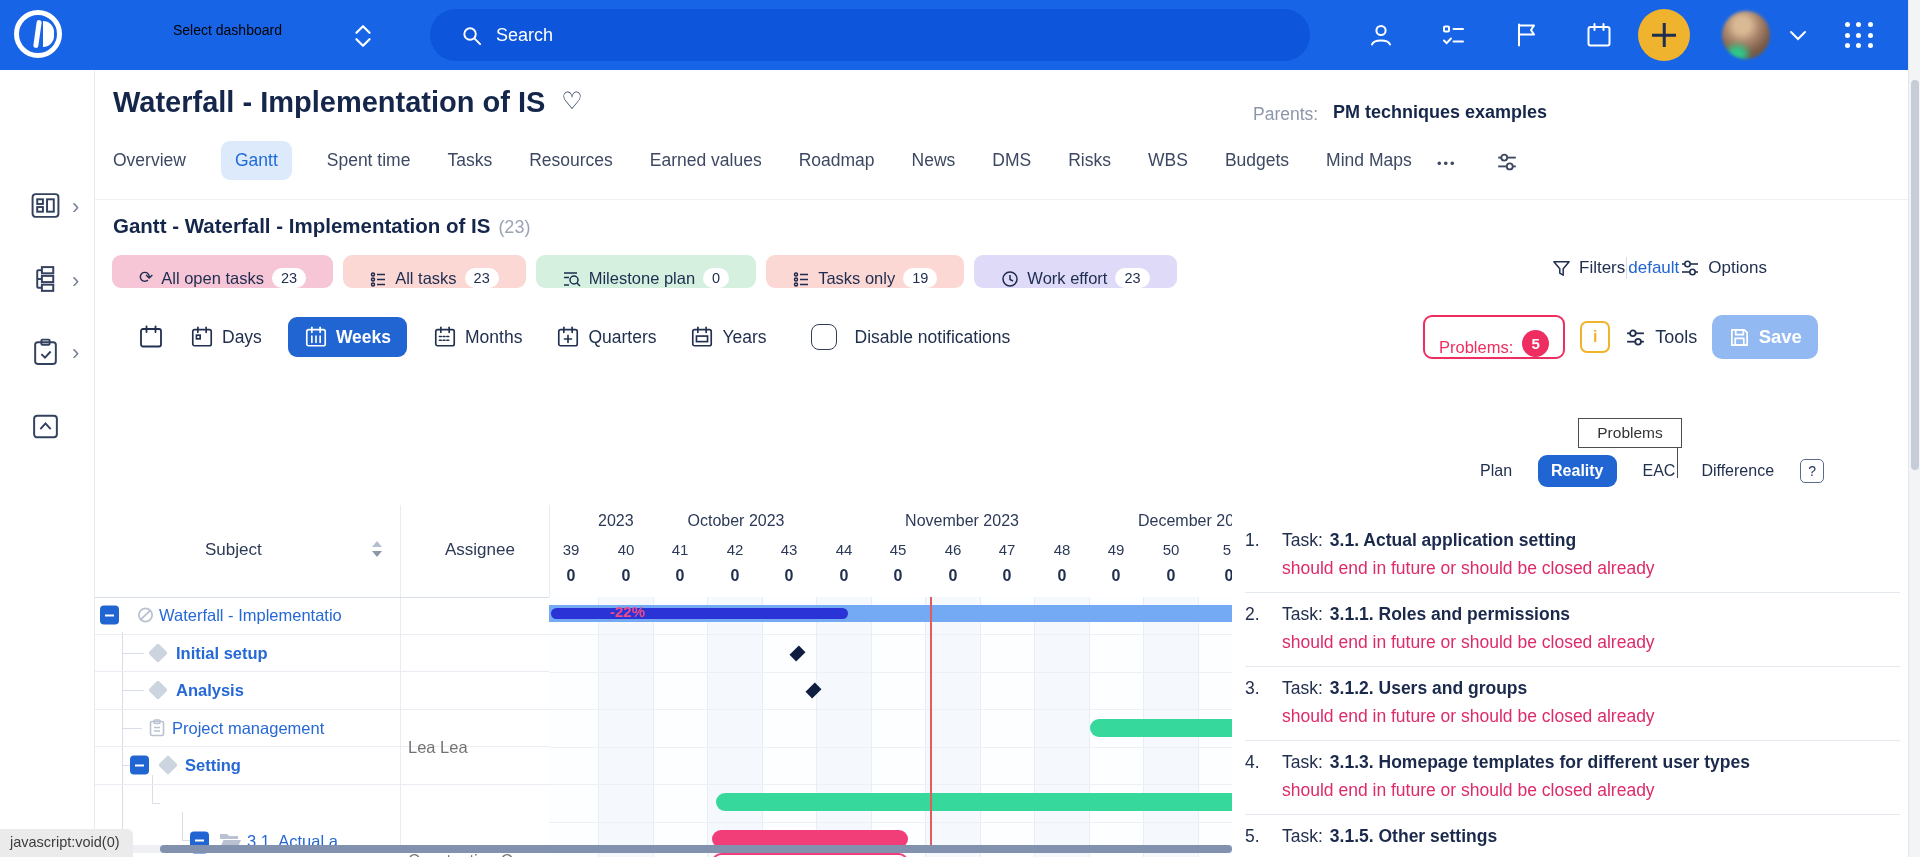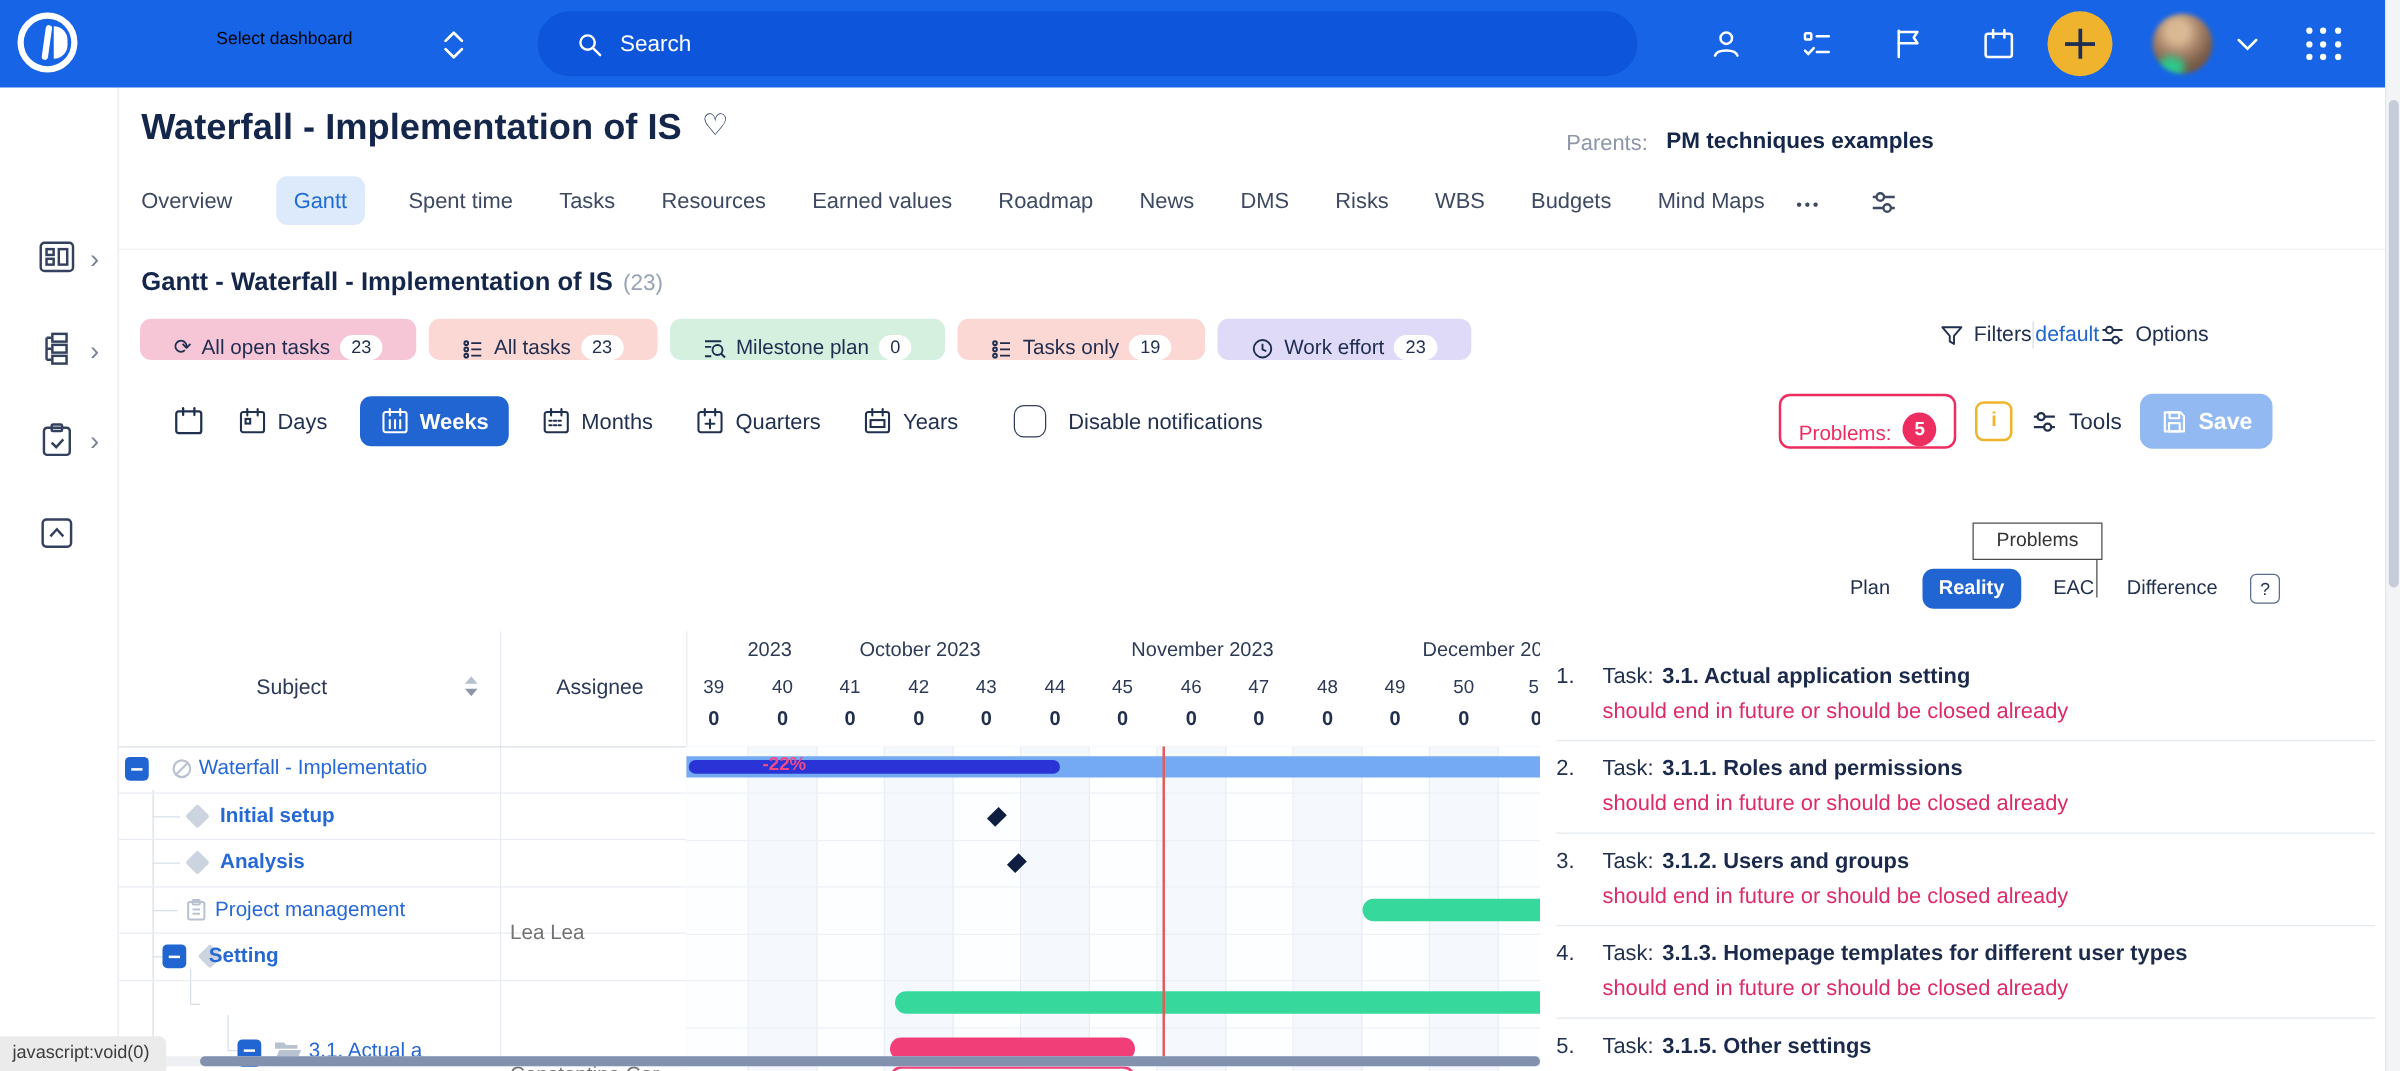--- a/index.html
+++ b/index.html
@@ -543,21 +543,21 @@
           <rect x="6" y="1.5" width="6" height="3.5" rx="1"></rect>
           <line x1="6" y1="9" x2="12" y2="9"></line>
           <line x1="6" y1="12.5" x2="12" y2="12.5"></line>
         </svg>
       <span class="subj" style="left:77px">Project management</span>
       <span class="assg">Lea Lea</span>
     </div>
     <div class="trow" style="top:150px">
       <span class="collapse" style="left:35px"></span>
       <span class="diamond" style="left:66px"></span>
-      <span class="subj bold" style="left:72px">Setting</span>
+      <span class="subj bold" style="left:90px">Setting</span>
     </div>
     <div class="trow" style="top:225px;border-bottom:none">
       <span class="collapse underlined" style="left:95px"></span>
       <svg class="gray-ic" style="left:124px" width="22" height="18" viewBox="0 0 22 18" fill="#b9c2d0">
           <path d="M1 2h7l2 2h9v3H1z"></path>
           <path d="M1 16l3.5-8H22l-3.5 8z"></path>
         </svg>
       <span class="subj" style="left:152px">3.1. Actual a</span>
       <span class="assg">Constantine Cor</span>
     </div>

